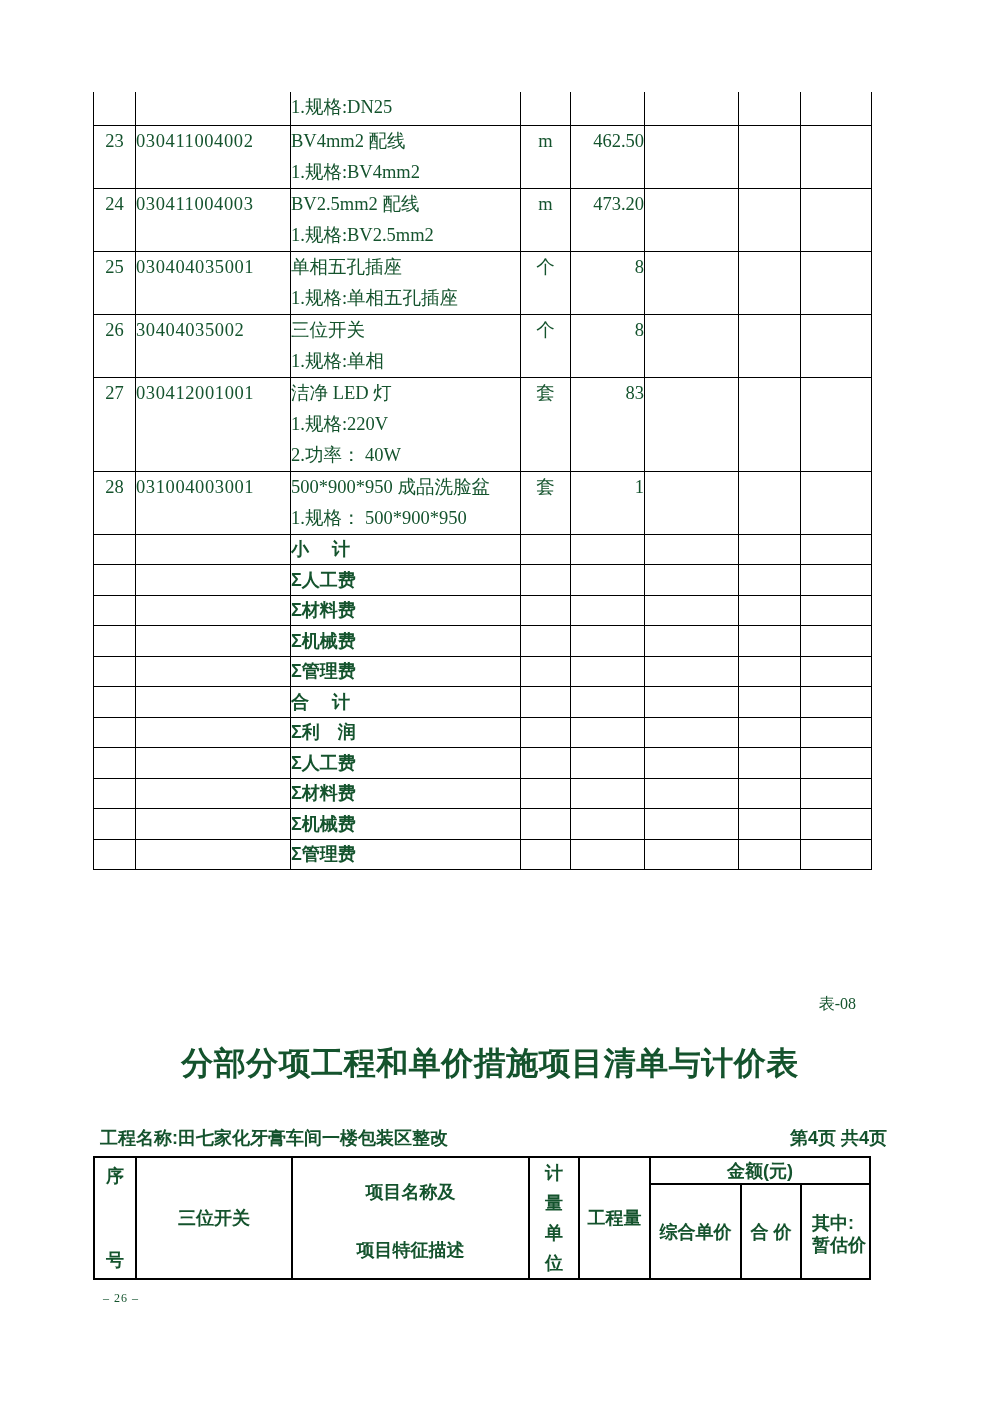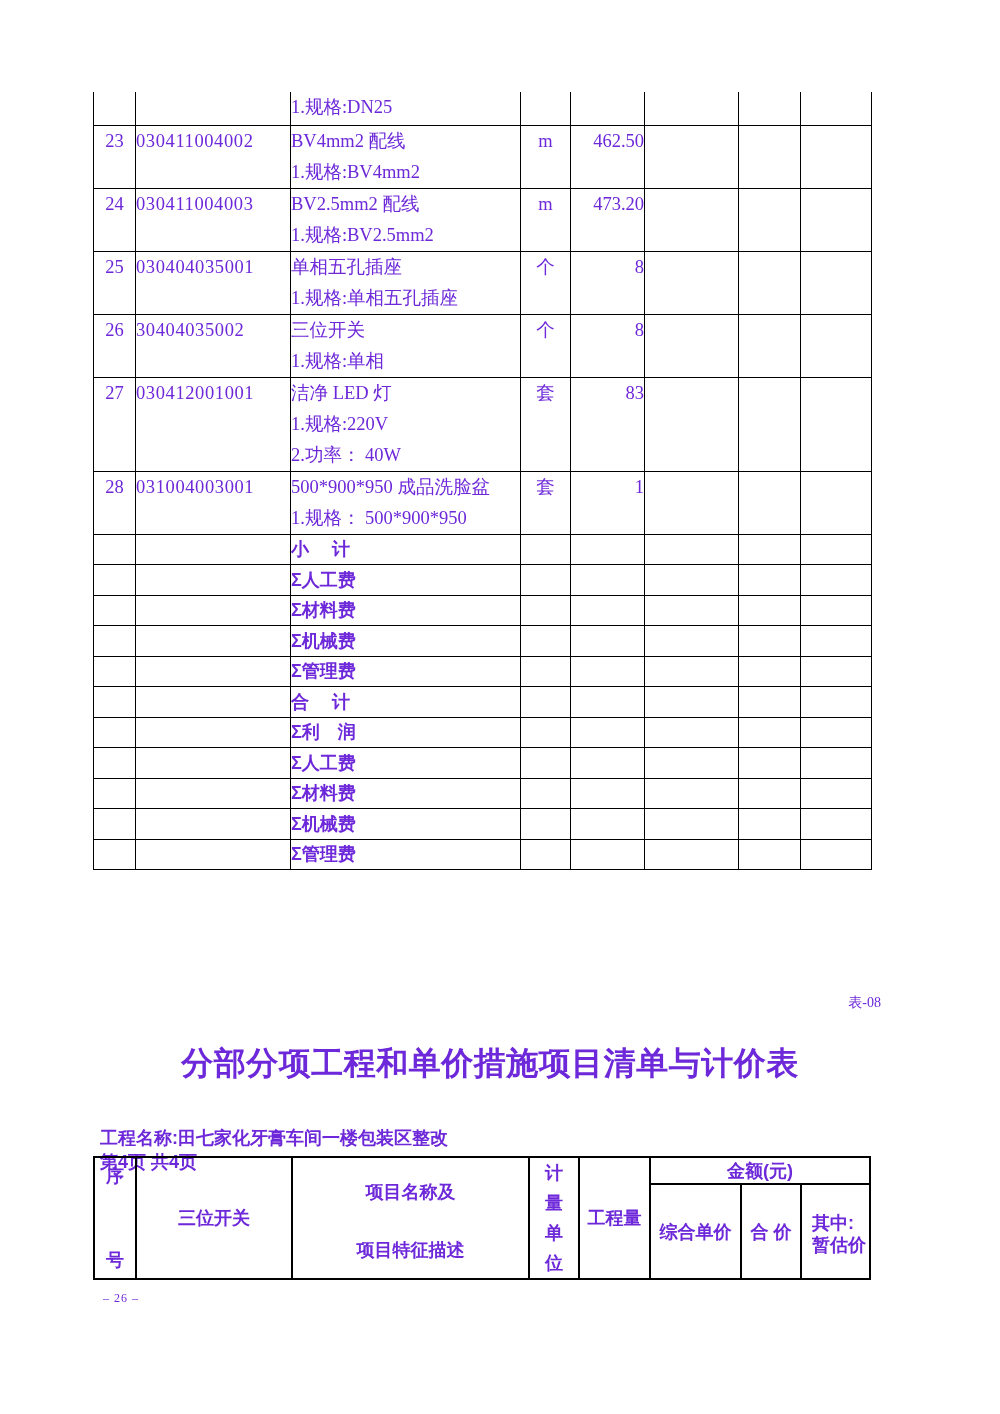--- a/index.html
+++ b/index.html
@@ -1,17 +1,17 @@
 <!DOCTYPE html>
 <html><head>
 <meta charset="utf-8">
 <style>
   html,body { margin:0; padding:0; background:#fff; }
   .page {
-    position:relative; width:1000px; height:1414px; background:#ffffff; color:#6d28d9;
+    position:relative; width:1000px; height:1414px; background:#ffffff; color:#14532d;
     font-family:"Liberation Serif","DejaVu Serif",serif; overflow:hidden;
   }
 
   
   .main-table {
     position:absolute; left:93px; top:92px;
     border-collapse:collapse; table-layout:fixed; font-size:18.5px;
   }
   .main-table td { border:1.5px solid #000; padding:0; vertical-align:top; line-height:31px; overflow:hidden; }
   .main-table tr.r-partial td { border-top:none; }
@@ -27,31 +27,31 @@
   .c-qty  { text-align:right; padding:2px 11px 0 0; }
 
   .r-sum td { vertical-align:middle; line-height:normal; }
   .r-sum .c-sum {
     font-family:"Liberation Sans","DejaVu Sans",sans-serif; font-weight:bold;
     font-size:18px; text-align:left; padding:0 66px 0 0;
   }
 
   
   .table-tag {
-    position:absolute; left:111px; width:770px; top:994px;
-    text-align:right; font-size:14px;
+    position:absolute; left:86px; width:770px; top:994px;
+    text-align:right; font-size:16px;
   }
   .doc-title {
     position:absolute; left:93px; width:794px; top:1042px;
     text-align:center; font-size:32px; font-weight:bold; letter-spacing:0.5px;
   }
   .meta-row {
     position:absolute; left:100px; width:787px; top:1126px;
     display:flex; justify-content:space-between;
-    font-family:"Liberation Sans","DejaVu Sans",sans-serif; font-weight:bold; font-size:18px;flex-direction:column;
+    font-family:"Liberation Sans","DejaVu Sans",sans-serif; font-weight:bold; font-size:18px;
   }
 
   
   .header-table {
     position:absolute; left:93px; top:1156px;
     border-collapse:collapse; table-layout:fixed;
     font-family:"Liberation Sans","DejaVu Sans",sans-serif; font-weight:bold; font-size:18px;
   }
   .header-table td { border:2px solid #000; padding:0; text-align:center; vertical-align:middle; }
   .ht-amount-row { height:27px; }

